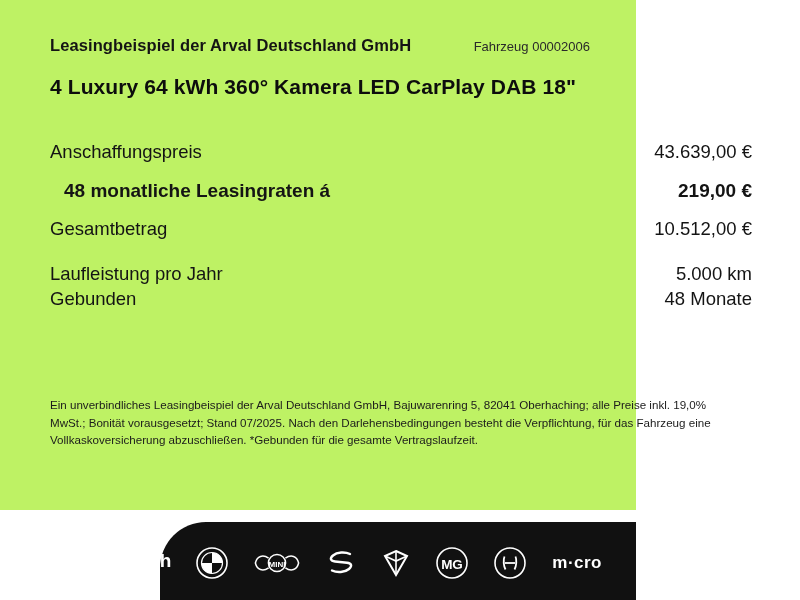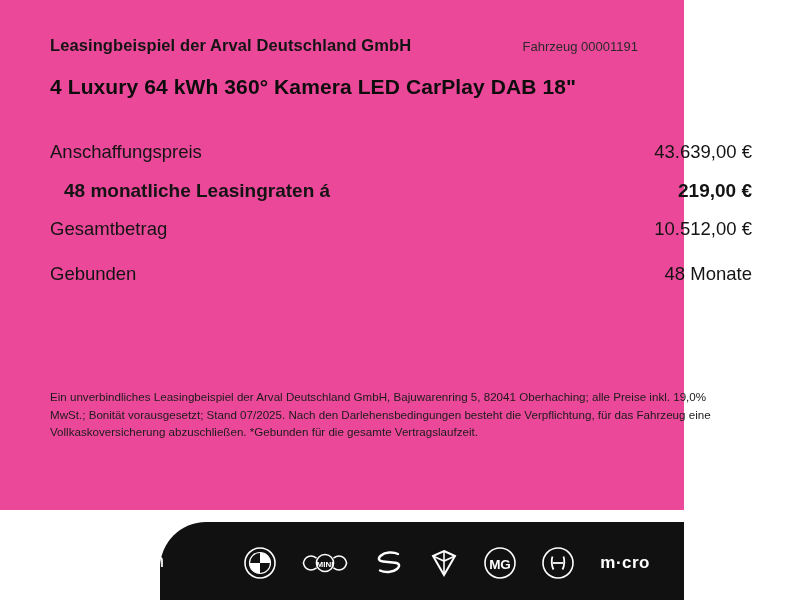--- a/index.html
+++ b/index.html
@@ -6,23 +6,23 @@
   html, body {
     margin: 0; padding: 0;
     width: 800px; height: 600px;
     background: #ffffff;
     font-family: "Liberation Sans", sans-serif;
     color: #111111;
     overflow: hidden;
   }
   #page {
     position: relative;
-    width: 684px;
+    width: 636px;
     height: 600px;
-    background: #ec4899;
+    background: #bef264;
   }
 
   
   .header {
     position: absolute;
     left: 50px;
     top: 36px;
     right: 46px;
   }
   .header-row {
@@ -73,21 +73,21 @@
   .row.bold { font-weight: bold; margin-left: 14px; }
   .row.big { font-size: 19px; }
   .gap-sm { height: 13px; }
   .gap-md { height: 14px; }
   .gap-lg { height: 20px; }
 
   
   .legal {
     position: absolute;
     left: 50px;
-    top: 388px;
+    top: 396px;
     width: 680px;
     font-size: 11.6px;
     line-height: 17.5px;
     color: #1b1b1b;
   }
 
   
   .footer {
     position: absolute;
     left: 0;
@@ -114,21 +114,21 @@
     gap: 12px;
     z-index: 3;
   }
   .pin {
     width: 34px; height: 34px;
     position: relative;
   }
   .loc-name {
     color: #ffffff;
     font-size: 19px;
-    font-weight: normal;
+    font-weight: bold;
     letter-spacing: 0.2px;
     white-space: nowrap;
   }
   .brands {
     position: absolute;
     right: 34px;
     bottom: 20px;
     display: flex;
     align-items: center;
     gap: 26px;
@@ -159,21 +159,21 @@
   }
 </style>
 </head>
 <body>
 
 <div id="page">
 
   <div class="header">
     <div class="header-row">
       <div class="subtitle">Leasingbeispiel der Arval Deutschland GmbH</div>
-      <div class="vehicle-id">Fahrzeug 00001191</div>
+      <div class="vehicle-id">Fahrzeug 00002006</div>
     </div>
     <div class="title">4 Luxury 64 kWh 360° Kamera LED CarPlay DAB 18"</div>
   </div>
 
   <div class="table">
 
     <div class="row">
       <span class="label">Anschaffungspreis</span>
       <span class="value">43.639,00 €</span>
     </div>
@@ -188,20 +188,24 @@
 
     <div class="gap-sm"></div>
 
     <div class="row">
       <span class="label">Gesamtbetrag</span>
       <span class="value">10.512,00 €</span>
     </div>
 
     <div class="gap-lg"></div>
 
+    <div class="row">
+      <span class="label">Laufleistung pro Jahr</span>
+      <span class="value">5.000 km</span>
+    </div>
 
     <div class="row">
       <span class="label">Gebunden</span>
       <span class="value">48 Monate</span>
     </div>
   </div>
 
   <div class="legal">Ein unverbindliches Leasingbeispiel der Arval Deutschland GmbH, Bajuwarenring 5, 82041 Oberhaching; alle Preise inkl. 19,0% MwSt.; Bonität vorausgesetzt; Stand 07/2025. Nach den Darlehensbedingungen besteht die Verpflichtung, für das Fahrzeug eine Vollkaskoversicherung abzuschließen. *Gebunden für die gesamte Vertragslaufzeit.</div>
 
   <div class="footer">

